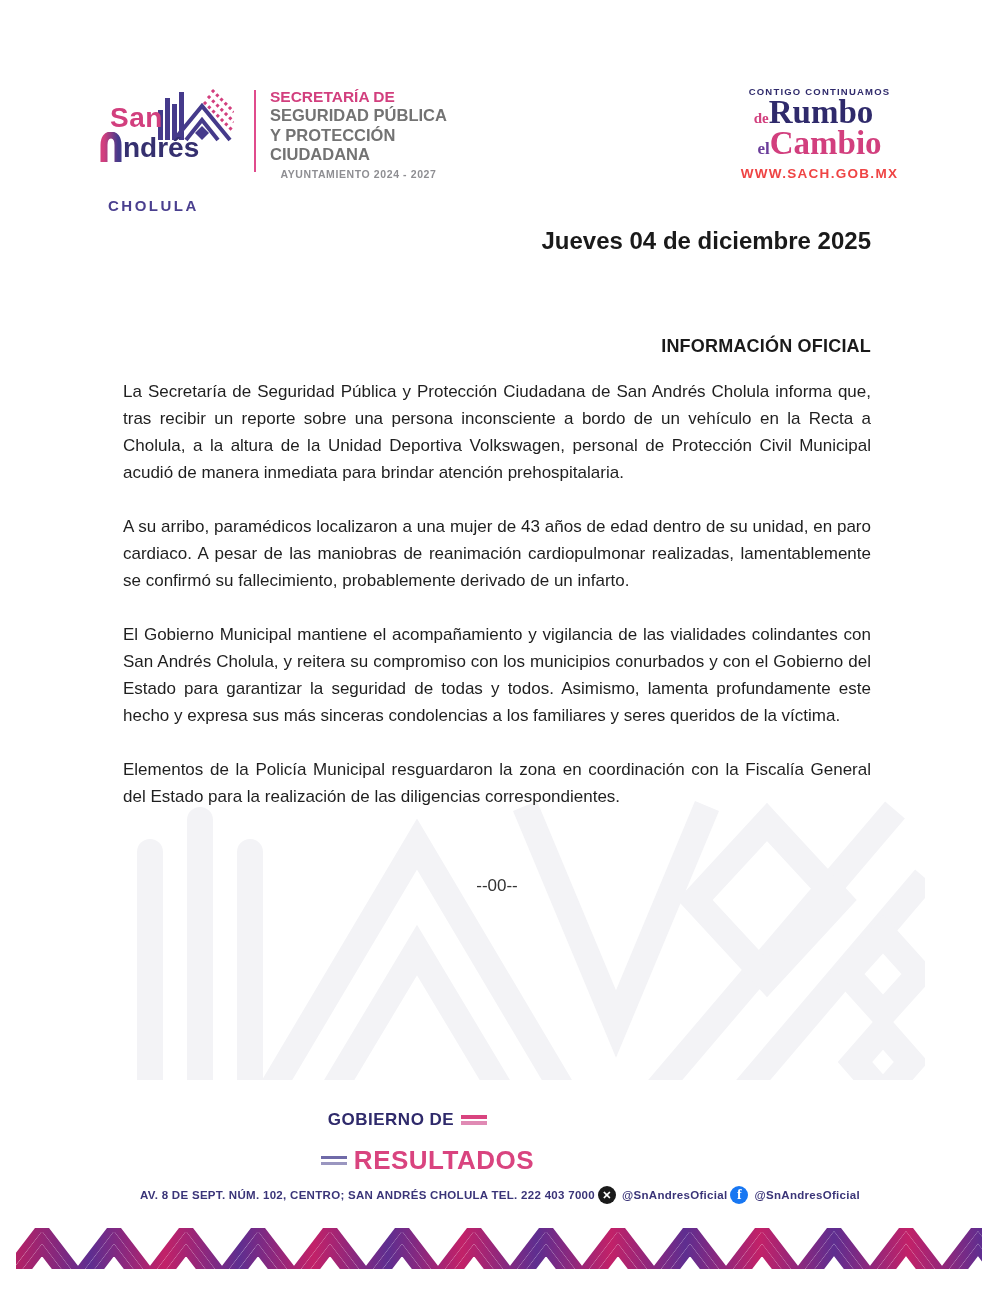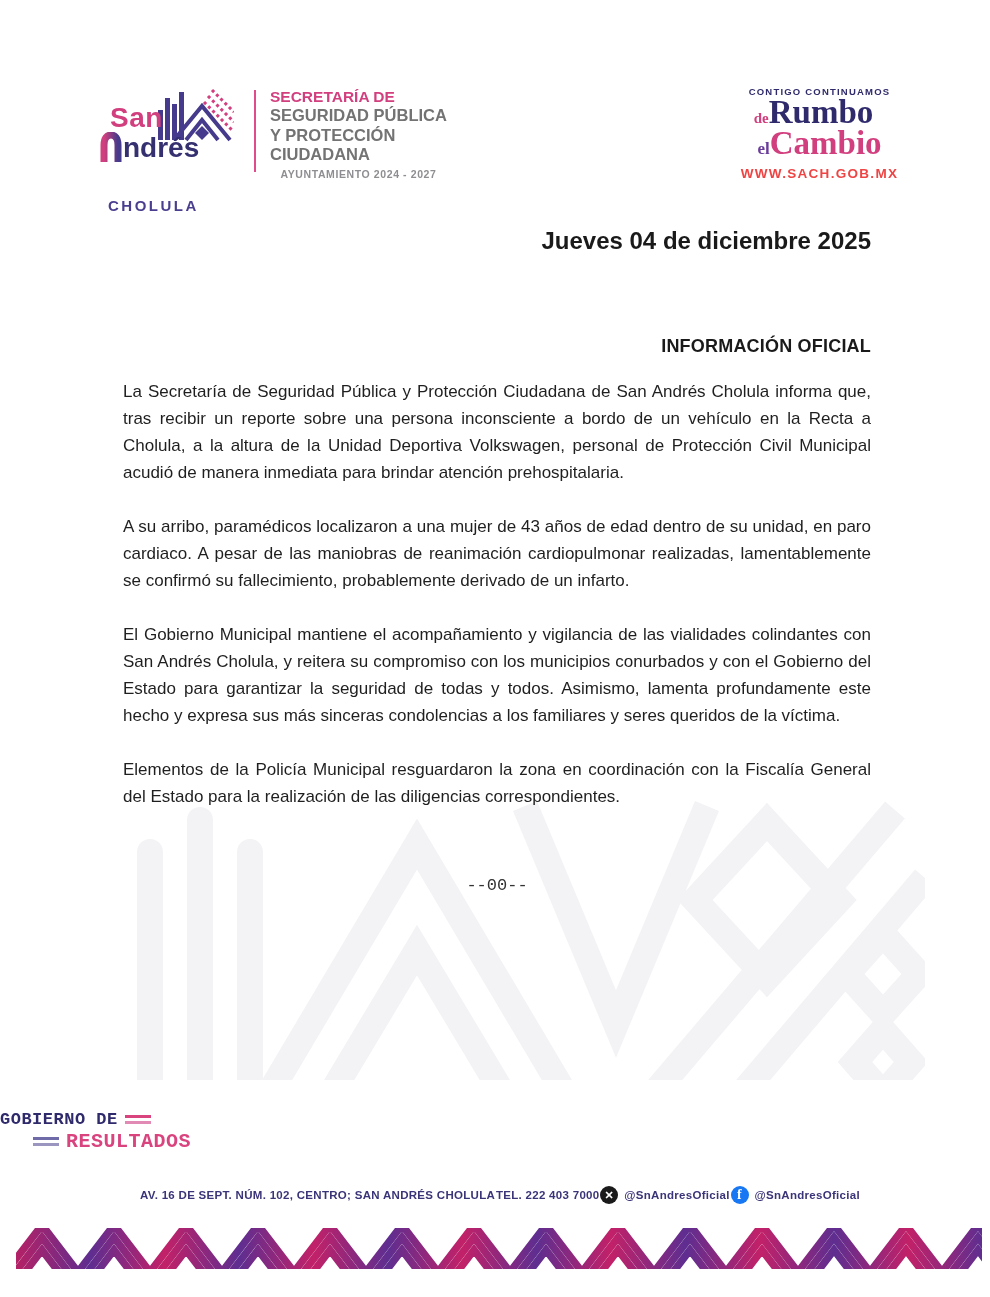--- a/index.html
+++ b/index.html
@@ -33,29 +33,29 @@
   .cr-de { color:#d23f7e; font-size:15px; }
   .cr-rumbo { color:#2f2a6b; font-size:33px; }
   .cr-line2 { margin-left:-12px; }
   .cr-site { color:#ef4444; font-weight:bold; font-size:13.5px; letter-spacing:1.3px; margin-top:6px; }
 
   
   .meta-block { position:absolute; top:228px; right:119px; text-align:right; font-weight:bold; font-size:24px; line-height:26px; color:#1a1a1a; }
   .doc-title { position:absolute; top:336px; left:123px; width:748px; text-align:right; font-weight:bold; font-size:18px; letter-spacing:0.2px; color:#1a1a1a; }
   .body-text { position:absolute; top:378px; left:123px; width:748px; }
   .body-text p { margin:0 0 27px 0; font-size:17px; line-height:27px; text-align:justify; color:#1f1f1f; }
-  .end-mark { position:absolute; top:876px; left:123px; width:748px; text-align:center; font-size:17px; color:#333;font-family:Liberation Mono, monospace; }
+  .end-mark { position:absolute; top:876px; left:123px; width:748px; text-align:center; font-size:17px; color:#333; }
 
   
   .watermark { position:absolute; top:792px; left:95px; width:830px; height:288px; pointer-events:none; }
 
   
-  .gov-slogan { position:absolute; top:1110px; left:0; width:822px; display:flex; flex-direction:column; align-items:flex-start;font-family:Liberation Mono, monospace; }
+  .gov-slogan { position:absolute; top:1110px; left:0; width:822px; display:flex; flex-direction:column; align-items:center; }
   .gov-line1 { display:flex; align-items:center; font-weight:bold; font-size:17px; letter-spacing:0.5px; color:#2f2a6b; }
-  .gov-line2 { display:flex; align-items:center; font-weight:bold; font-size:20px; letter-spacing:0.5px; color:#d9447f; margin-top:1px; margin-left:26px; }
+  .gov-line2 { display:flex; align-items:center; font-weight:bold; font-size:26px; letter-spacing:0.5px; color:#d9447f; margin-top:15px; margin-left:26px; }
   .dash-double { display:inline-block; width:26px; margin:0 7px; }
   .dash-double i { display:block; height:3.5px; margin:2.5px 0; }
   .dash-pink i { background:#e08ab4; }
   .dash-pink i:first-child { background:#d9447f; }
   .dash-purple i { background:#9a96c0; }
   .dash-purple i:first-child { background:#6f6aa8; }
 
   .contact-bar { position:absolute; top:1186px; left:140px; right:130px; display:flex; align-items:center; justify-content:space-between; font-weight:bold; font-size:11.5px; color:#3a3478; letter-spacing:0.3px; }
   .social { display:flex; align-items:center; gap:6px; }
   .badge { width:18px; height:18px; border-radius:50%; display:flex; align-items:center; justify-content:center; color:#fff; font-weight:bold; }
@@ -165,21 +165,21 @@
     <div class="gov-line2">
       <span class="dash-double dash-purple">
           <i></i>
           <i></i>
         </span>
       <span>RESULTADOS</span>
     </div>
   </div>
 
   <div class="contact-bar">
-    <span>AV. 16 DE SEPT. NÚM. 102, CENTRO; SAN ANDRÉS CHOLULA</span>
+    <span>AV. 8 DE SEPT. NÚM. 102, CENTRO; SAN ANDRÉS CHOLULA</span>
     <span>TEL. 222 403 7000</span>
     <span class="social">
       <span class="badge badge-x">✕</span>
       <span>@SnAndresOficial</span>
     </span>
     <span class="social">
       <span class="badge badge-fb">f</span>
       <span>@SnAndresOficial</span>
     </span>
   </div>

